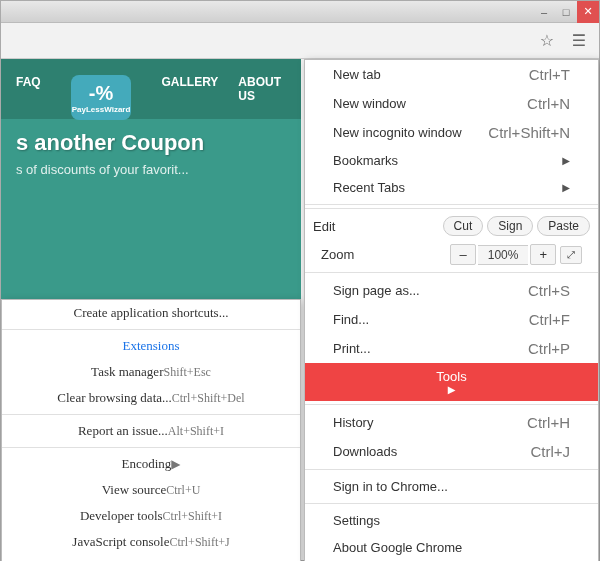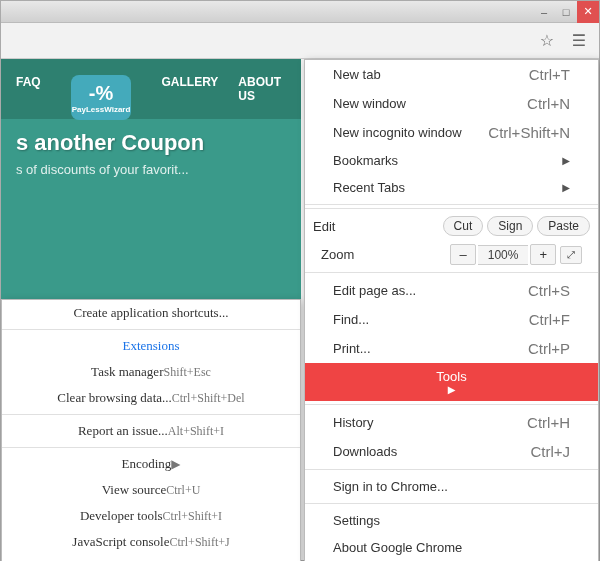--- a/index.html
+++ b/index.html
@@ -285,21 +285,21 @@
     <div class="zoom-row">
       <span class="zoom-label">Zoom</span>
       <button class="zoom-btn">–</button>
       <span class="zoom-value">100%</span>
       <button class="zoom-btn">+</button>
       <button class="zoom-expand">⤢</button>
     </div>
 
     <div class="menu-divider"></div>
     <div class="menu-item">
-      <span>Edit page as...</span>
+      <span>Sign page as...</span>
       <span class="shortcut">Ctrl+S</span>
     </div>
     <div class="menu-item">
       <span>Find...</span>
       <span class="shortcut">Ctrl+F</span>
     </div>
     <div class="menu-item">
       <span>Print...</span>
       <span class="shortcut">Ctrl+P</span>
     </div>

